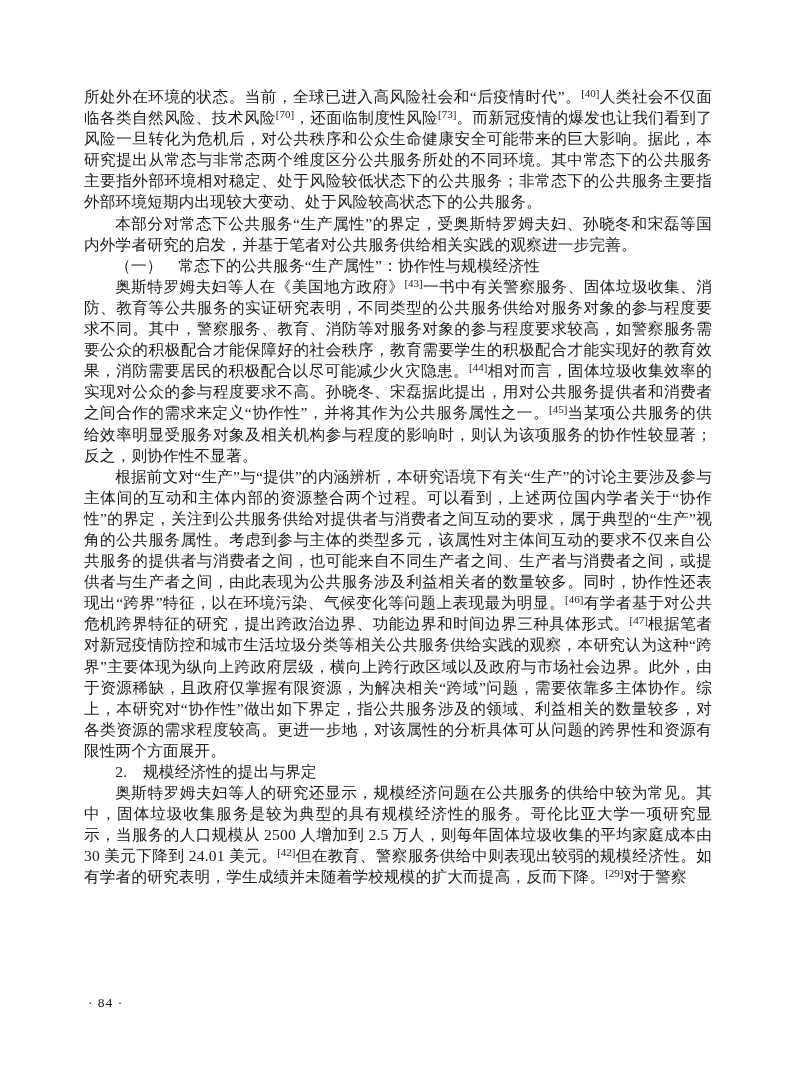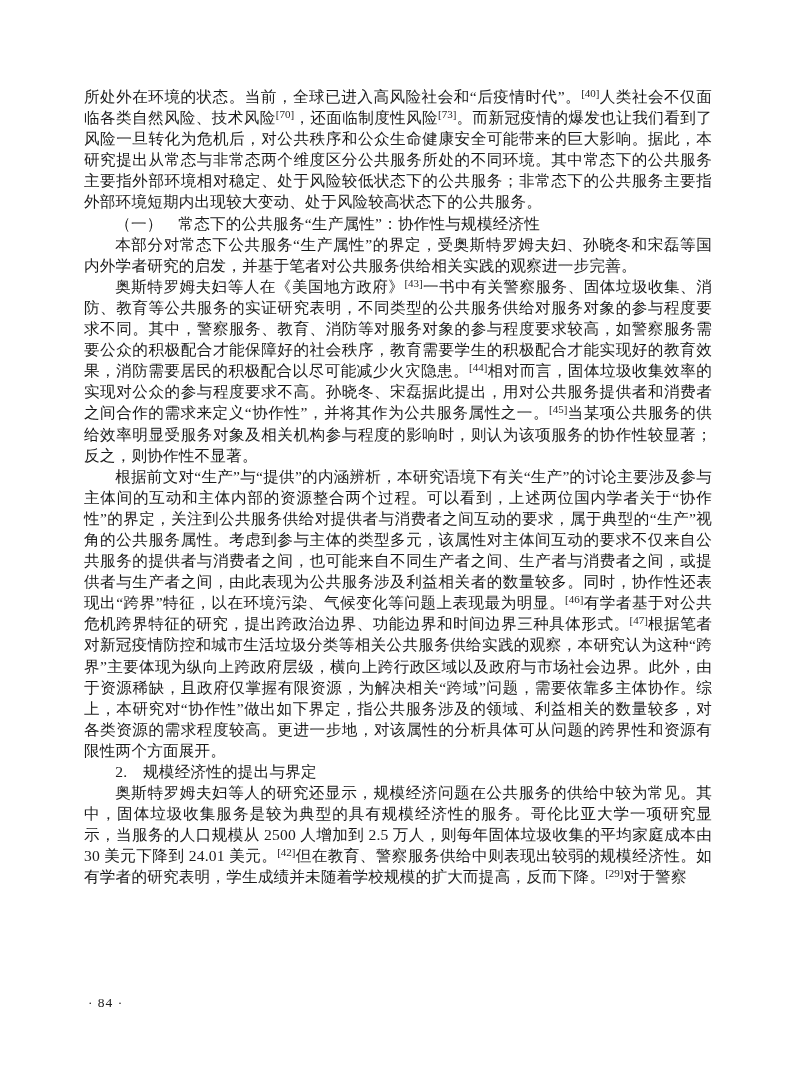--- a/index.html
+++ b/index.html
@@ -54,21 +54,21 @@
     color: #1a1a1a;
     text-align: right;
   }
 </style>
 </head>
 <body>
 
 <main class="sheet">
   <section class="body-text">
       <p class="continuation">所处外在环境的状态。当前，全球已进入高风险社会和“后疫情时代”。<sup class="ref">[40]</sup>人类社会不仅面临各类自然风险、技术风险<sup class="ref">[70]</sup>，还面临制度性风险<sup class="ref">[73]</sup>。而新冠疫情的爆发也让我们看到了风险一旦转化为危机后，对公共秩序和公众生命健康安全可能带来的巨大影响。据此，本研究提出从常态与非常态两个维度区分公共服务所处的不同环境。其中常态下的公共服务主要指外部环境相对稳定、处于风险较低状态下的公共服务；非常态下的公共服务主要指外部环境短期内出现较大变动、处于风险较高状态下的公共服务。</p>
+      <p class="indent">本部分对常态下公共服务“生产属性”的界定，受奥斯特罗姆夫妇、孙晓冬和宋磊等国内外学者研究的启发，并基于笔者对公共服务供给相关实践的观察进一步完善。</p>
       <p class="indent">（一）　常态下的公共服务“生产属性”：协作性与规模经济性</p>
-      <p class="indent">本部分对常态下公共服务“生产属性”的界定，受奥斯特罗姆夫妇、孙晓冬和宋磊等国内外学者研究的启发，并基于笔者对公共服务供给相关实践的观察进一步完善。</p>
       <p class="indent">奥斯特罗姆夫妇等人在《美国地方政府》<sup class="ref">[43]</sup>一书中有关警察服务、固体垃圾收集、消防、教育等公共服务的实证研究表明，不同类型的公共服务供给对服务对象的参与程度要求不同。其中，警察服务、教育、消防等对服务对象的参与程度要求较高，如警察服务需要公众的积极配合才能保障好的社会秩序，教育需要学生的积极配合才能实现好的教育效果，消防需要居民的积极配合以尽可能减少火灾隐患。<sup class="ref">[44]</sup>相对而言，固体垃圾收集效率的实现对公众的参与程度要求不高。孙晓冬、宋磊据此提出，用对公共服务提供者和消费者之间合作的需求来定义“协作性”，并将其作为公共服务属性之一。<sup class="ref">[45]</sup>当某项公共服务的供给效率明显受服务对象及相关机构参与程度的影响时，则认为该项服务的协作性较显著；反之，则协作性不显著。</p>
       <p class="indent">根据前文对“生产”与“提供”的内涵辨析，本研究语境下有关“生产”的讨论主要涉及参与主体间的互动和主体内部的资源整合两个过程。可以看到，上述两位国内学者关于“协作性”的界定，关注到公共服务供给对提供者与消费者之间互动的要求，属于典型的“生产”视角的公共服务属性。考虑到参与主体的类型多元，该属性对主体间互动的要求不仅来自公共服务的提供者与消费者之间，也可能来自不同生产者之间、生产者与消费者之间，或提供者与生产者之间，由此表现为公共服务涉及利益相关者的数量较多。同时，协作性还表现出“跨界”特征，以在环境污染、气候变化等问题上表现最为明显。<sup class="ref">[46]</sup>有学者基于对公共危机跨界特征的研究，提出跨政治边界、功能边界和时间边界三种具体形式。<sup class="ref">[47]</sup>根据笔者对新冠疫情防控和城市生活垃圾分类等相关公共服务供给实践的观察，本研究认为这种“跨界”主要体现为纵向上跨政府层级，横向上跨行政区域以及政府与市场社会边界。此外，由于资源稀缺，且政府仅掌握有限资源，为解决相关“跨域”问题，需要依靠多主体协作。综上，本研究对“协作性”做出如下界定，指公共服务涉及的领域、利益相关的数量较多，对各类资源的需求程度较高。更进一步地，对该属性的分析具体可从问题的跨界性和资源有限性两个方面展开。</p>
       <p class="indent">2.　规模经济性的提出与界定</p>
       <p class="indent">奥斯特罗姆夫妇等人的研究还显示，规模经济问题在公共服务的供给中较为常见。其中，固体垃圾收集服务是较为典型的具有规模经济性的服务。哥伦比亚大学一项研究显示，当服务的人口规模从 2500 人增加到 2.5 万人，则每年固体垃圾收集的平均家庭成本由 30 美元下降到 24.01 美元。<sup class="ref">[42]</sup>但在教育、警察服务供给中则表现出较弱的规模经济性。如有学者的研究表明，学生成绩并未随着学校规模的扩大而提高，反而下降。<sup class="ref">[29]</sup>对于警察</p>
     </section>
   <footer class="page-number">· 84 ·</footer>
 </main>
 
 </body></html>

